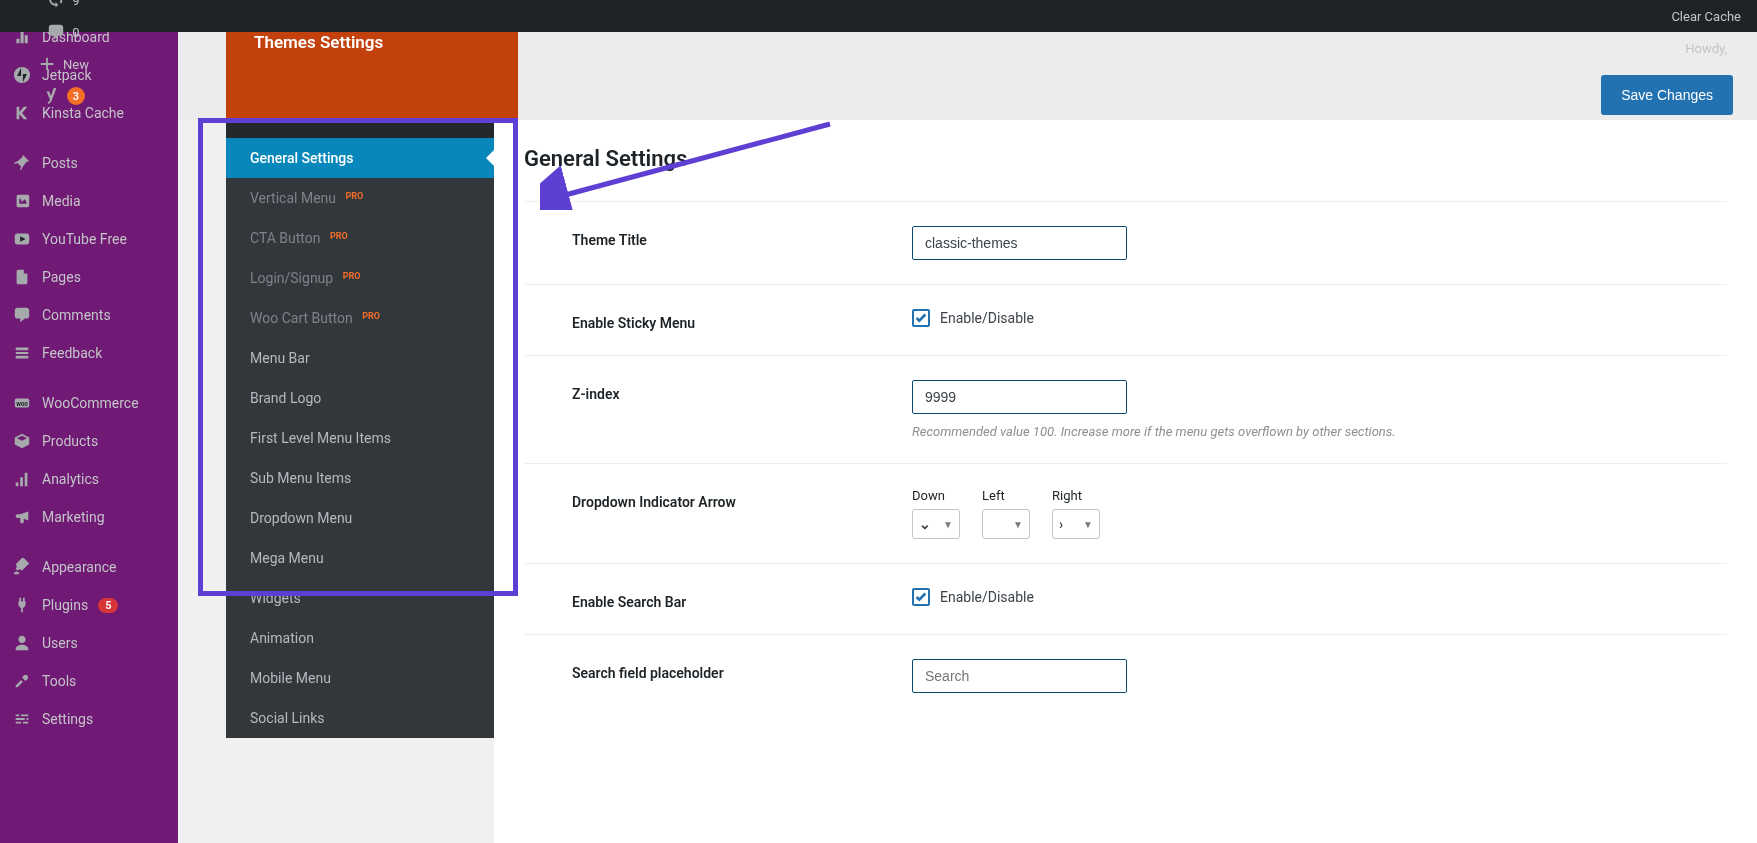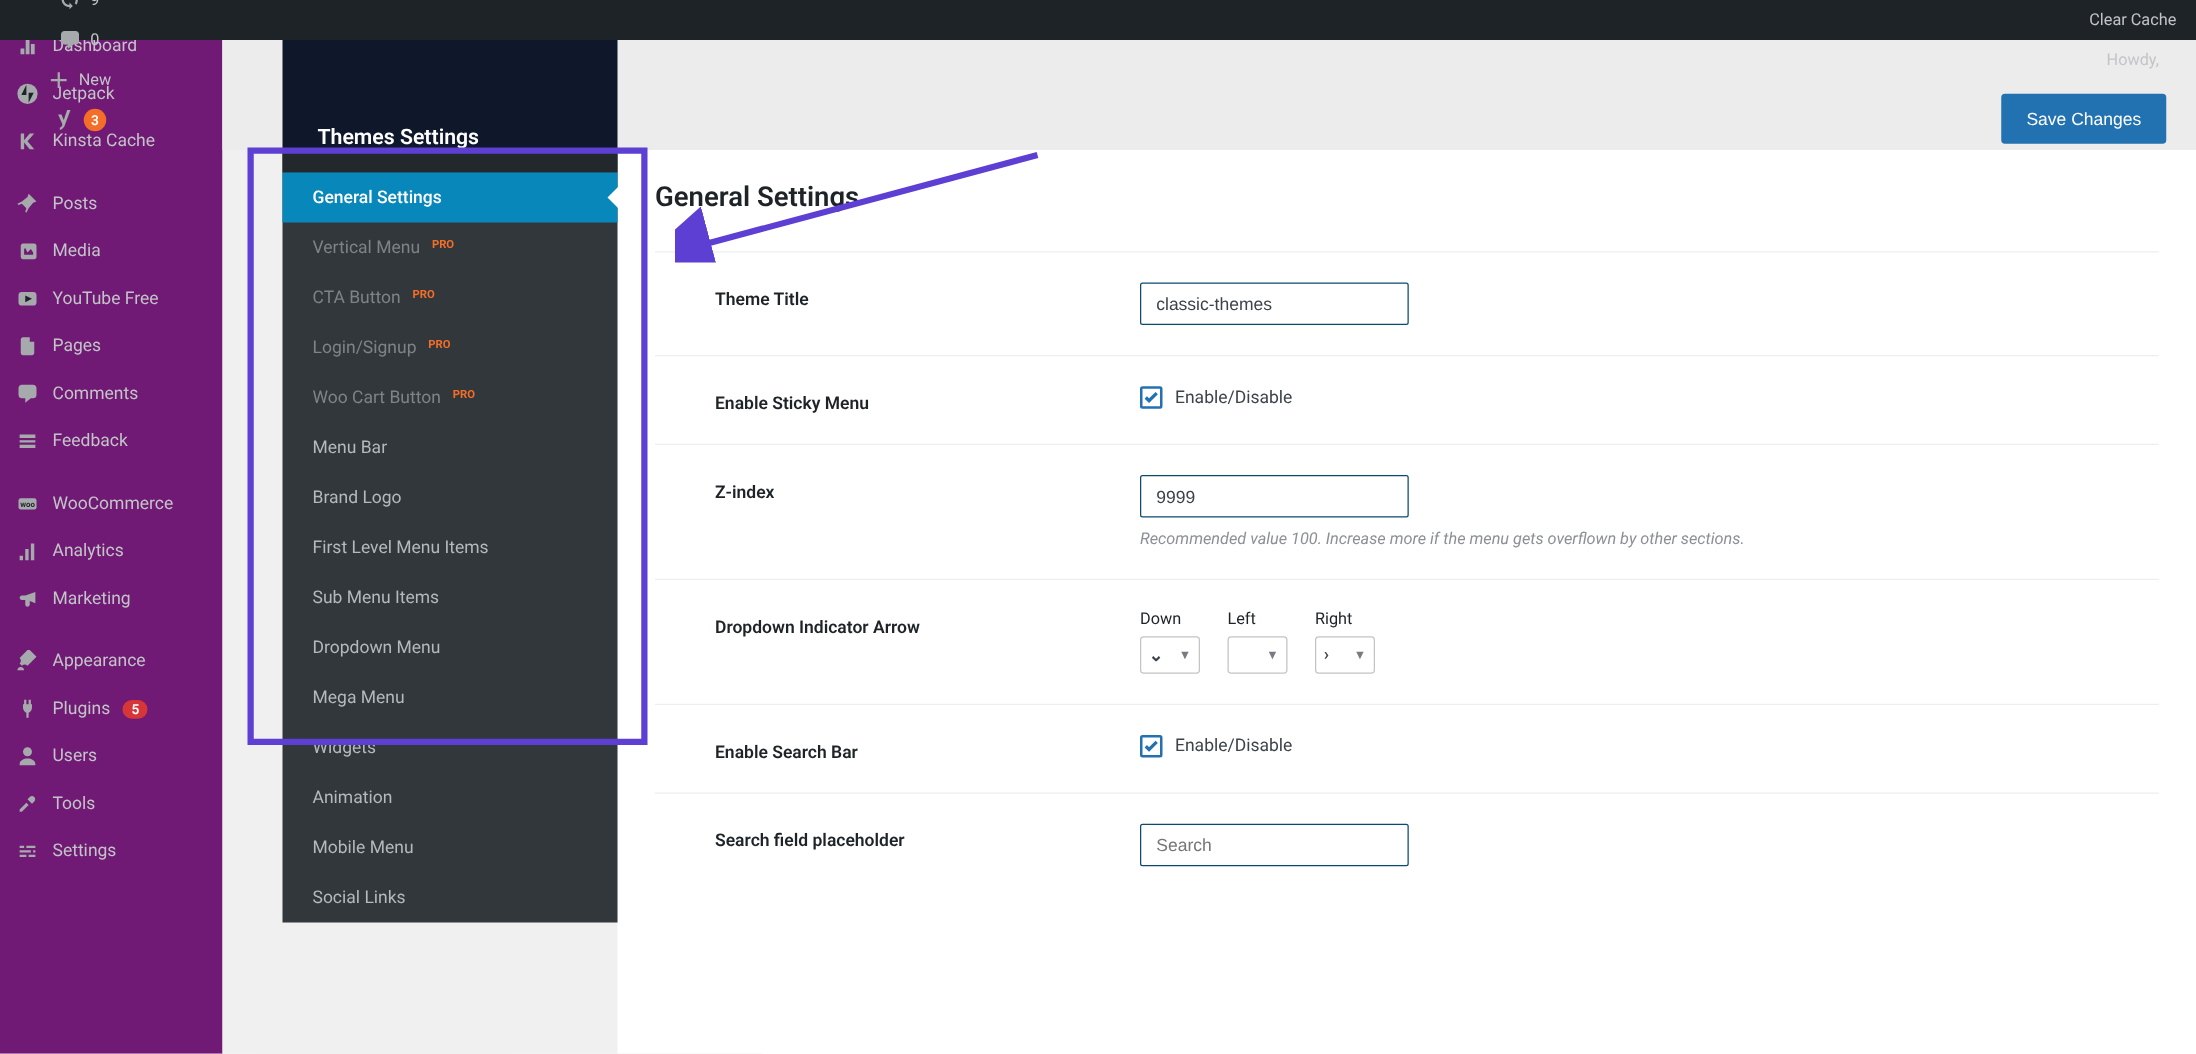--- a/index.html
+++ b/index.html
@@ -73,26 +73,26 @@
 
   
   .page-header {
     background: #ececec;
     height: 88px;
     display: flex;
     align-items: center;
     padding-right: 24px;
   }
   .themes-title-block {
-    width: 268px;
+    width: 292px;
     height: 100%;
-    background: #0f172a;
+    background: #c2410c;
     color: #fff;
     display: flex;
-    align-items: flex-end;
+    align-items: flex-start;
     padding-left: 28px;
     font-size: 17px;
     font-weight: 600;
     margin-left: 48px;
   }
   .save-btn {
     margin-left: auto;
     background: #2271b1;
     color: #fff;
     border: none;
@@ -385,20 +385,28 @@
     </li>
     <li class="sep"></li>
     <li>
       <span class="mi-icon">
           <svg viewBox="0 0 20 20">
             <rect x="2" y="5" width="16" height="10" rx="2"></rect>
             <text x="10" y="13" text-anchor="middle" font-size="7" fill="#1d2327" font-weight="bold">woo</text>
           </svg>
         </span>
       <span>WooCommerce</span>
+    </li>
+    <li>
+      <span class="mi-icon">
+          <svg viewBox="0 0 20 20">
+            <path d="M10 2l8 4v8l-8 4-8-4V6l8-4zm0 2.3L4.5 7 10 9.7 15.5 7 10 4.3z"></path>
+          </svg>
+        </span>
+      <span>Products</span>
     </li>
     <li>
       <span class="mi-icon">
           <svg viewBox="0 0 20 20">
             <path d="M3 14h3v4H3v-4zm5-6h3v10H8V8zm5-5h3v15h-3V3z"></path>
           </svg>
         </span>
       <span>Analytics</span>
     </li>
     <li>

